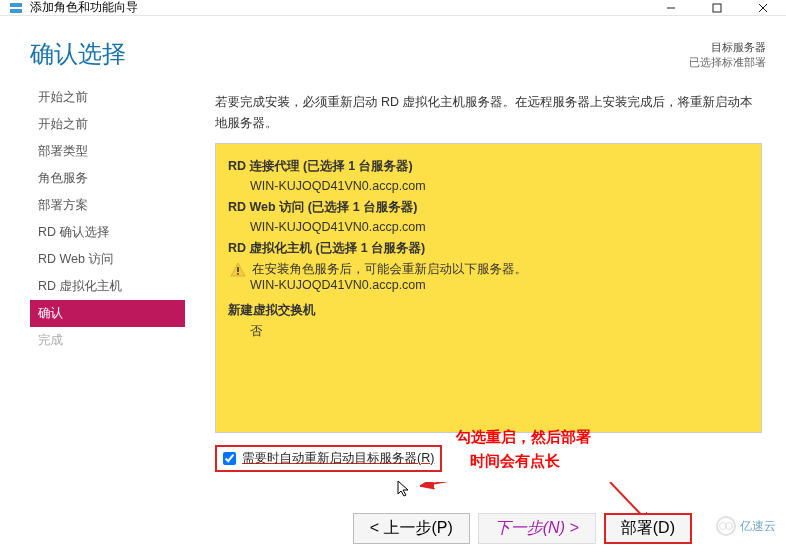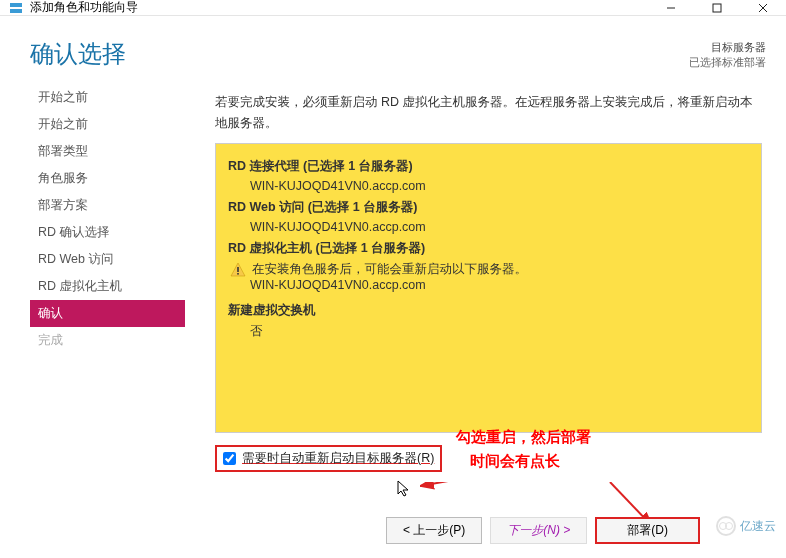--- a/index.html
+++ b/index.html
@@ -31,23 +31,23 @@
   .warn-line { margin-left: 2px; display:flex; align-items:flex-end;}
   .warn-icon { width:16px; height:16px; display:inline-block; margin-right:6px; flex-shrink:0;}
   .newsw-heading { font-weight: bold; margin-top:10px;}
   .newsw-val { margin-left:22px; margin-top:4px;}
 
   .checkbox-row { margin-top: 12px; display:inline-flex; align-items:center; border:2px solid #d22; padding:2px 6px 2px 2px;}
   .checkbox-row input { margin-right:6px;}
   .checkbox-row label { font-size:12.5px; position:relative; color: #222; text-decoration: underline; text-decoration-color: #d22; text-decoration-thickness: 1px; }
 
   .footer { position:absolute; right:20px; bottom:14px; display:flex; gap:8px; }
-  .footer button { font-size:12px; padding:4px 16px; background:#f5f5f5; border:1px solid #bbb;}
+  .footer button { font-size:16px; padding:4px 16px; background:#f5f5f5; border:1px solid #bbb;}
   .footer button.disabled { color:#a21caf; border-color:#ddd;font-style:italic;}
-  .footer button.deploy { border:2px solid #d22; padding:3px 30px;}
+  .footer button.deploy { border:2px solid #d22; padding:3px 15px;}
 
   .annotation { position:absolute; top:425px; left:456px; color:#f00; font-size:15px; font-weight:bold; line-height:1.6;}
   .arrow-svg { position:absolute; left:420px; top:482px; pointer-events:none;}
 
   .watermark { position:absolute; right:10px; bottom:22px; font-size:12px; color:#0369a1; opacity:0.6; display:flex; align-items:center; gap:4px;}
   .watermark-circ { width:20px; height:20px; border:2px solid #ccc; border-radius:50%; display:flex; align-items:center; justify-content:center;}
   .watermark-circ::before, .watermark-circ::after { content:""; width:6px; height:6px; border:1.5px solid #ccc; border-radius:50%; margin:0 -1px;}
 
   .cursor-overlay { position:absolute; left:397px; top:480px; pointer-events:none;}
 </style>

